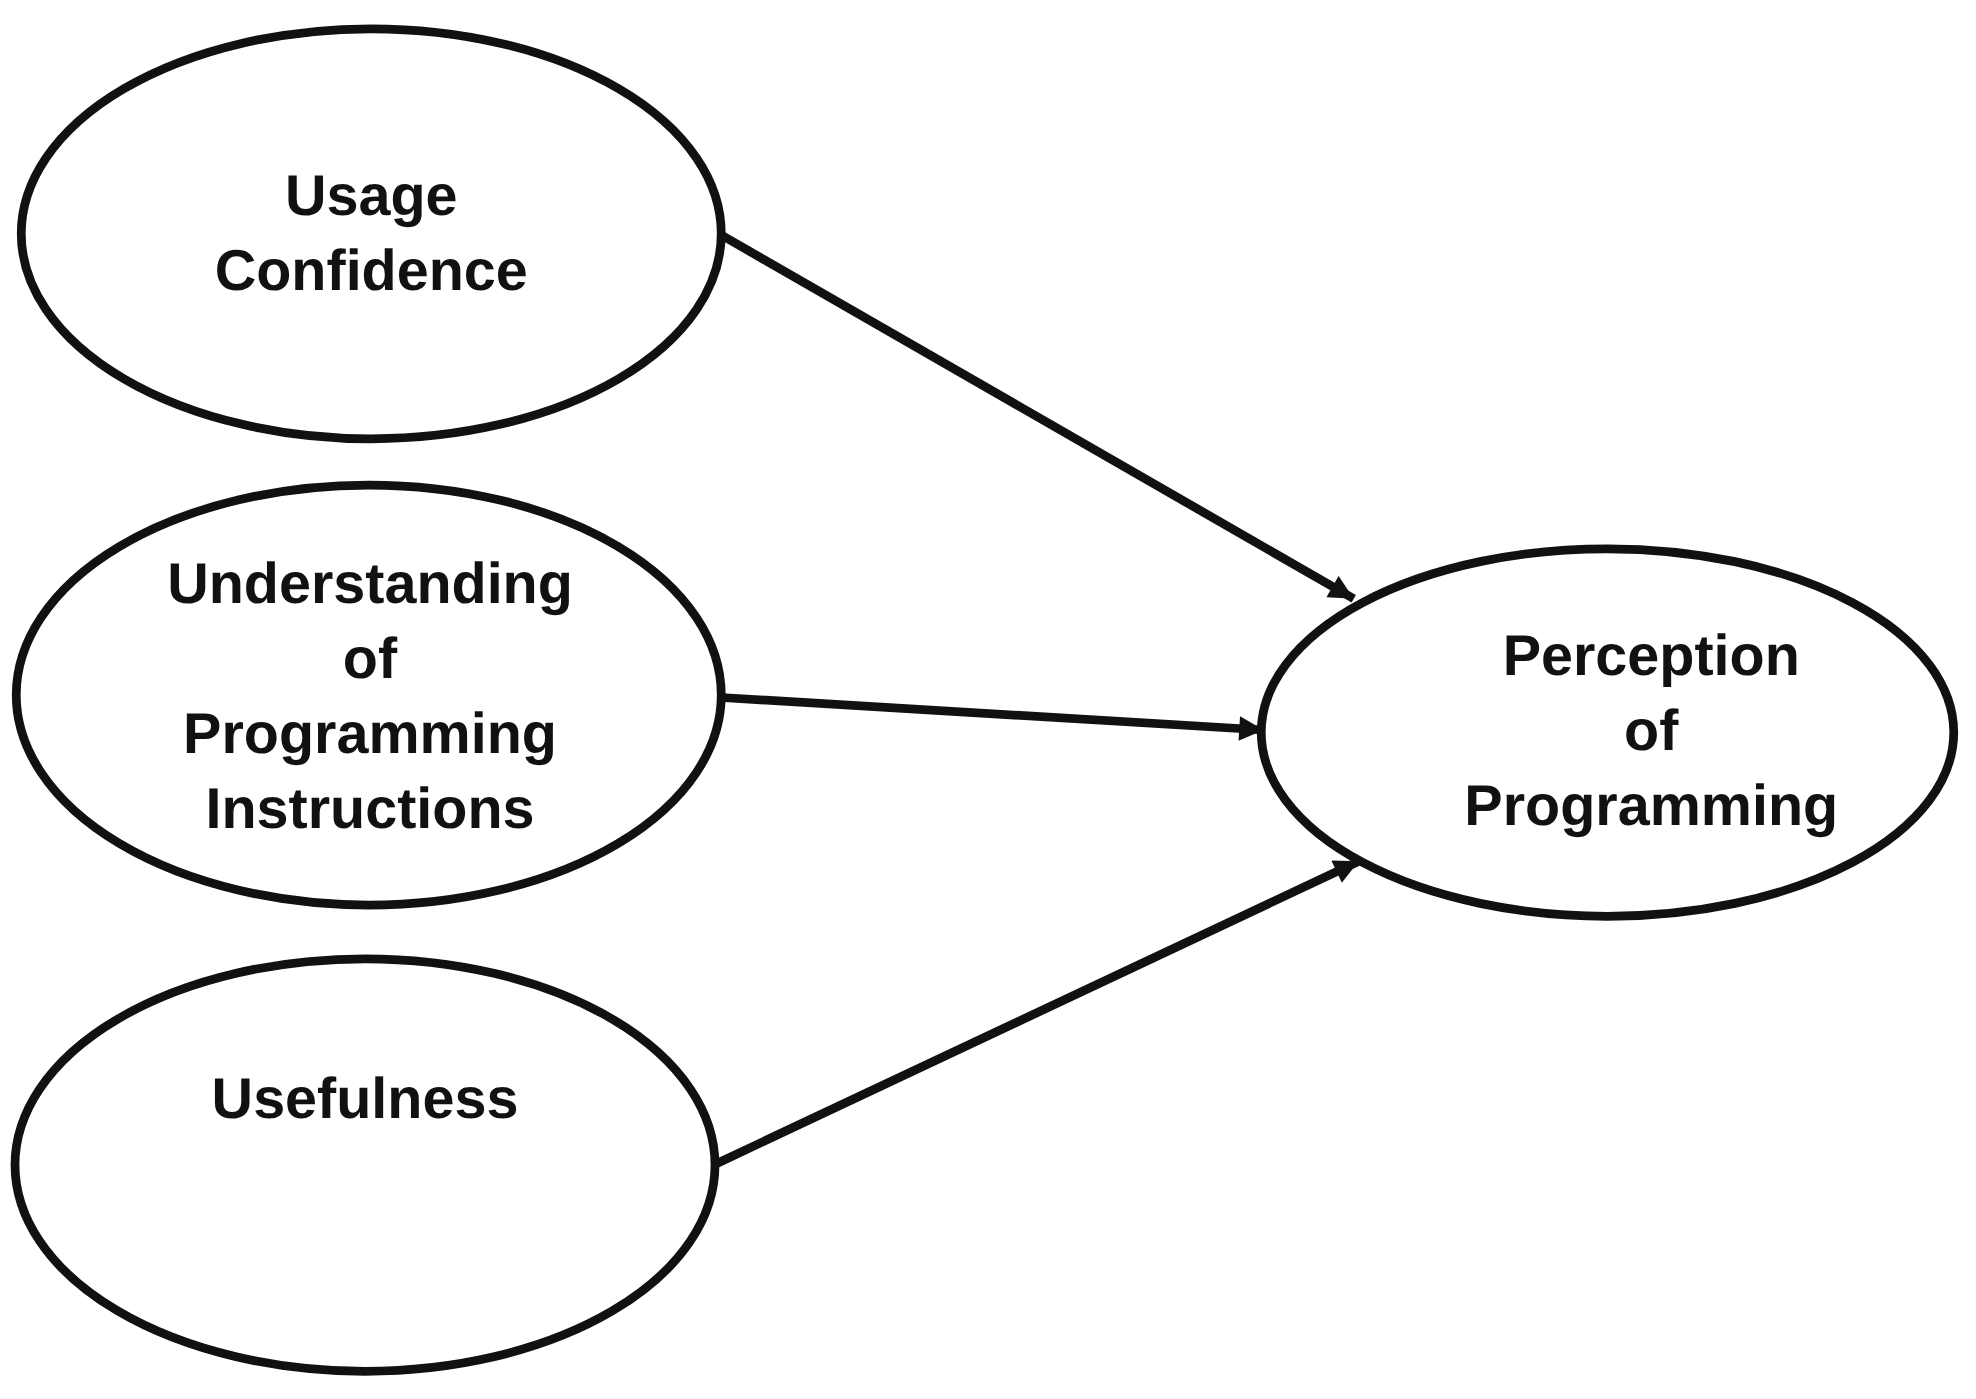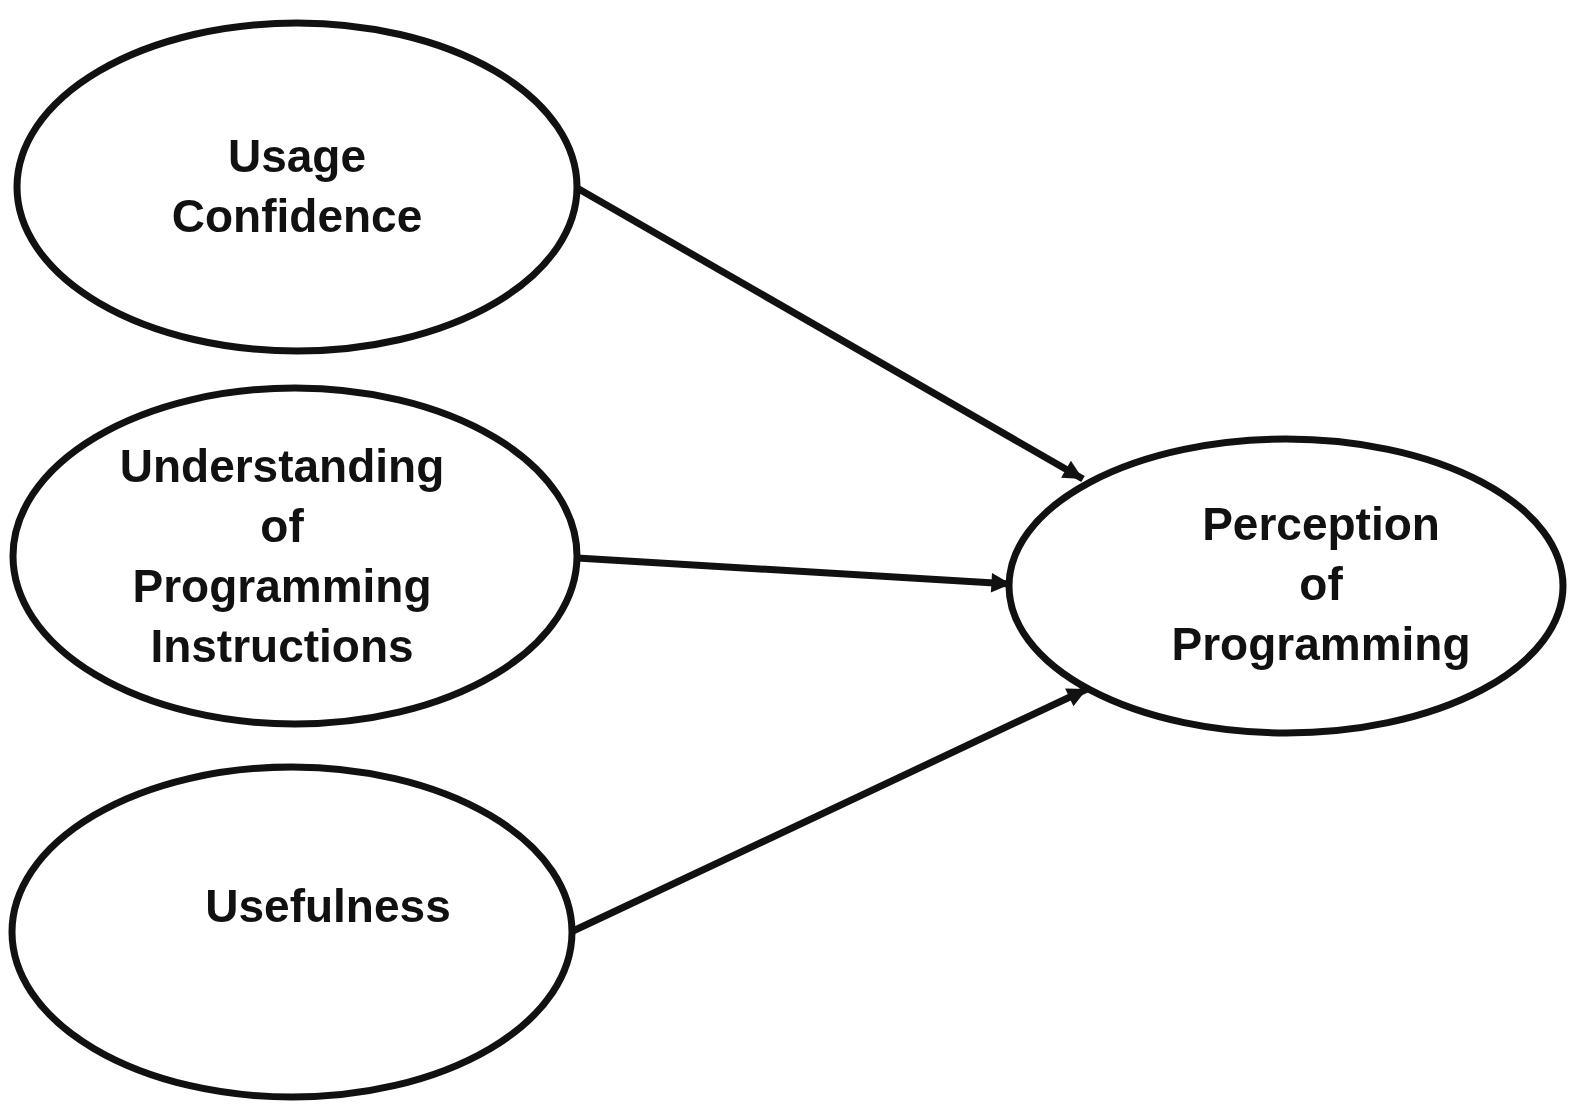--- a/index.html
+++ b/index.html
@@ -52,24 +52,24 @@
     <ellipse cx="1286" cy="586" rx="277" ry="147" fill="#ffffff" stroke-width="7" stroke="#111111"></ellipse>
 
     <line x1="577" y1="188" x2="1083" y2="479" stroke-width="7" marker-end="url(#arrowhead)" stroke="#111111"></line>
     <line x1="577" y1="558" x2="1011" y2="584" stroke-width="7" marker-end="url(#arrowhead)" stroke="#111111"></line>
     <line x1="573" y1="931" x2="1087" y2="689" stroke-width="7" marker-end="url(#arrowhead)" stroke="#111111"></line>
   </svg>
 
   <div class="node-label" style="left:297px; top:186px;">Usage
 Confidence</div>
 
-  <div class="node-label" style="left:282px; top:556px;">Understanding
+  <div class="node-label" style="left:296px; top:556px;">Understanding
 of
 Programming
 Instructions</div>
 
-  <div class="node-label" style="left:292px; top:906px;margin-left:36px;">Usefulness</div>
+  <div class="node-label" style="left:292px; top:878px;">Usefulness</div>
 
   <div class="node-label" style="left:1286px; top:584px;margin-left:35px;">Perception
 of
 Programming</div>
 
 </div>
 
 </body></html>

